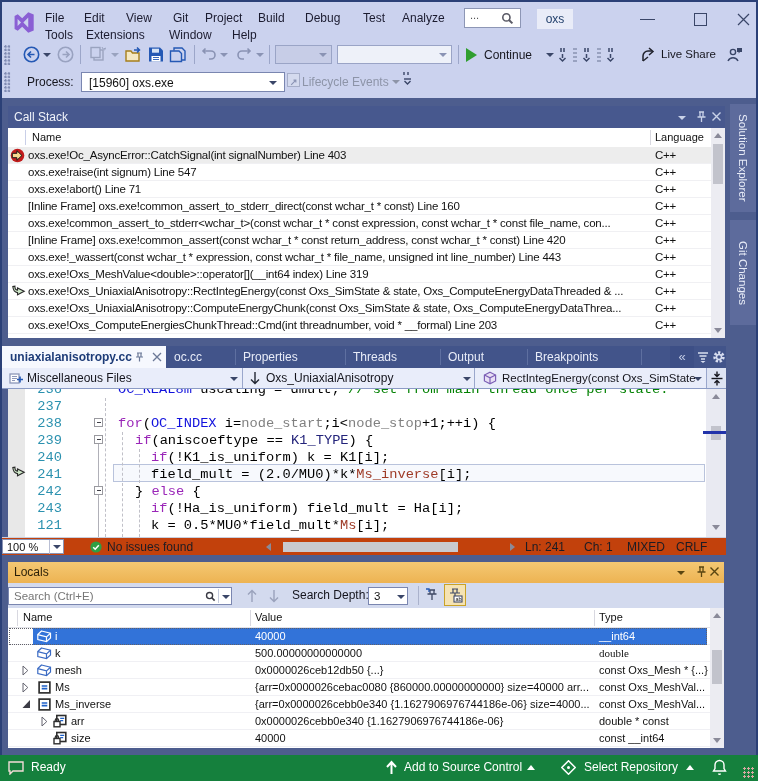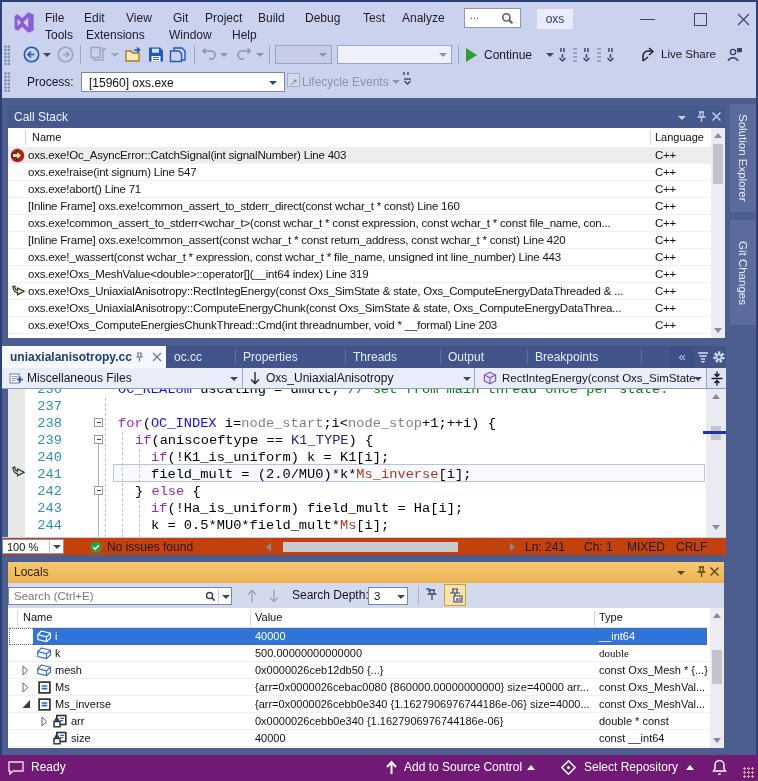--- a/index.html
+++ b/index.html
@@ -26,21 +26,21 @@
 .tab{position:absolute;top:0;height:22px;color:#e8ecf8;font-size:12px;}
 
 #editor{left:0;top:389px;width:726px;height:148px;background:#fff;}
 .ln{position:absolute;left:20px;width:34px;text-align:right;color:#2b91af;font-size:13.7px;line-height:17px;}
 .cl{position:absolute;white-space:pre;color:#000;font-size:13.7px;line-height:17px;}
 .kw{color:#9a26b8;}.ty{color:#1212dd;}.gr{color:#808080;}.fld{color:#9e3a26;}.cm{color:#008000;}.en{color:#23237a;}
 
 .lrow{position:absolute;left:0;width:100%;height:17px;font-size:11px;color:#111;border-bottom:1px solid #f0f0f4;box-sizing:border-box;}
 .lv{top:2px;font-size:11px;white-space:nowrap;}
 
-#statusbar{left:0;top:755px;width:758px;height:26px;background:#701a75;color:#fff;font-size:12px;}
+#statusbar{left:0;top:755px;width:758px;height:26px;background:#15803d;color:#fff;font-size:12px;}
 </style>
 </head>
 <body>
 <div class="abs" id="titlebar">
   <svg class="abs" style="left:13px;top:9px" width="23" height="23" viewBox="0 0 16 16">
     <path fill="#8a5fd4" fill-rule="evenodd" d="M10.6 0.9 L14.4 2.4 V13.6 L10.6 15.1 L6.4 10.9 L3.3 13.7 L1.1 12.5 V3.5 L3.3 2.3 L6.4 5.1 Z M10.6 4.6 L7.2 8 L10.6 11.4 Z M3.2 5.6 L5.6 8 L3.2 10.4 Z"></path>
   </svg>
   <span class="abs menu" style="left:45px;top:9px">File</span>
   <span class="abs menu" style="left:84px;top:9px">Edit</span>
   <span class="abs menu" style="left:126px;top:9px">View</span>
@@ -325,21 +325,21 @@
     </svg>
 
   <div class="ln mono" style="top:-8px;">236</div>
   <div class="ln mono" style="top:9px;">237</div>
   <div class="ln mono" style="top:26px;">238</div>
   <div class="ln mono" style="top:43px;">239</div>
   <div class="ln mono" style="top:60px;">240</div>
   <div class="ln mono" style="top:77px;">241</div>
   <div class="ln mono" style="top:94px;">242</div>
   <div class="ln mono" style="top:111px;">243</div>
-  <div class="ln mono" style="top:128px;">244</div>
+  <div class="ln mono" style="top:128px;">121</div>
 
   <div class="abs" style="left:97px;top:9px;width:0;height:139px;border-left:1px dashed #c0c0c8;"></div>
   <div class="abs" style="left:114px;top:43px;width:0;height:105px;border-left:1px dashed #c0c0c8;"></div>
   <div class="abs" style="left:131px;top:60px;width:0;height:34px;border-left:1px dashed #c0c0c8;"></div>
   <div class="abs" style="left:131px;top:111px;width:0;height:37px;border-left:1px dashed #c0c0c8;"></div>
 
   <div class="abs" style="left:86px;top:29px;width:9px;height:9px;border:1px solid #9a9aa0;background:#fff;box-sizing:border-box;">
       <div style="margin:3px 1.5px;width:4px;height:1px;background:#404048;"></div>
     </div>
   <div class="abs" style="left:86px;top:46px;width:9px;height:9px;border:1px solid #9a9aa0;background:#fff;box-sizing:border-box;">

